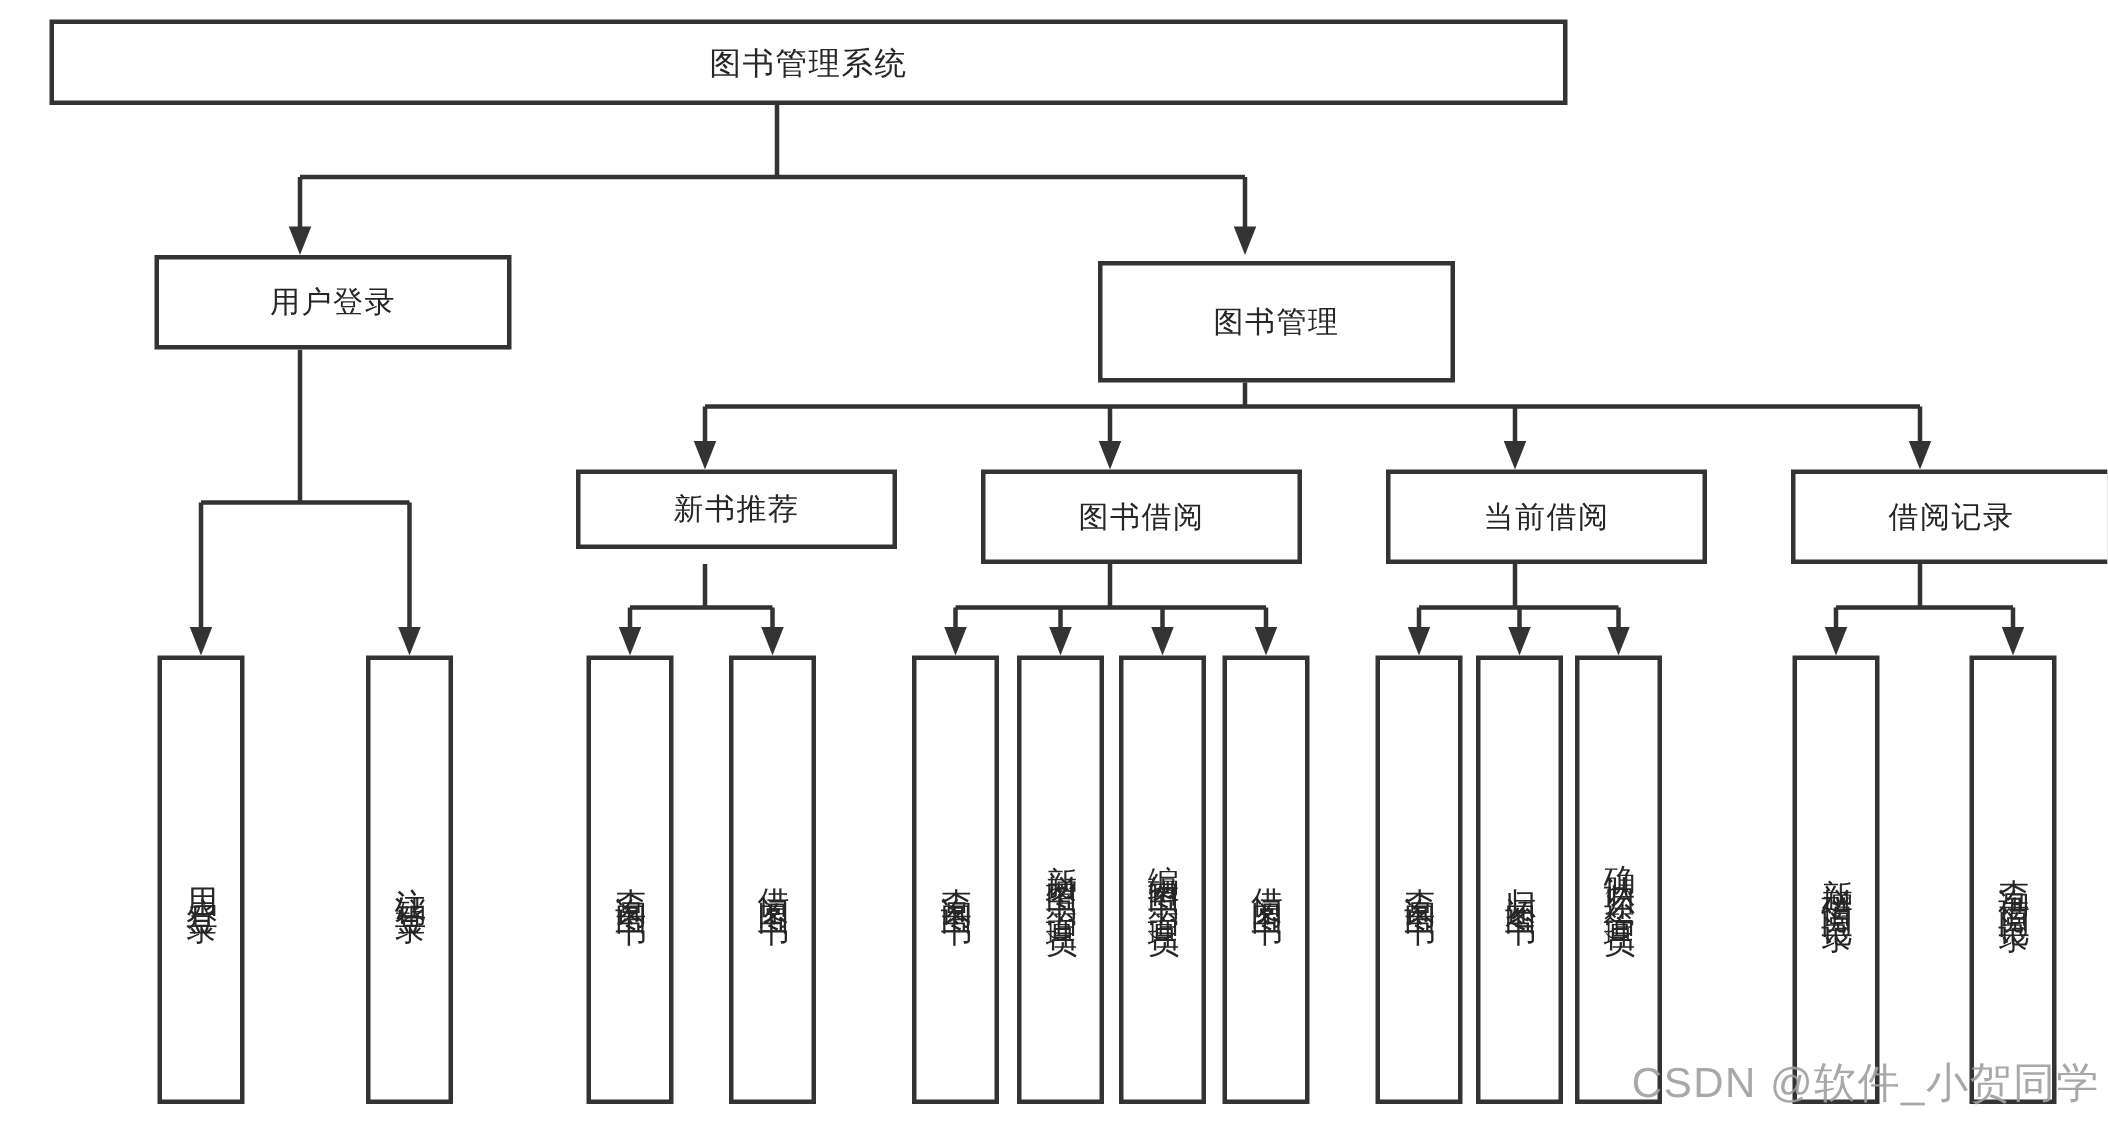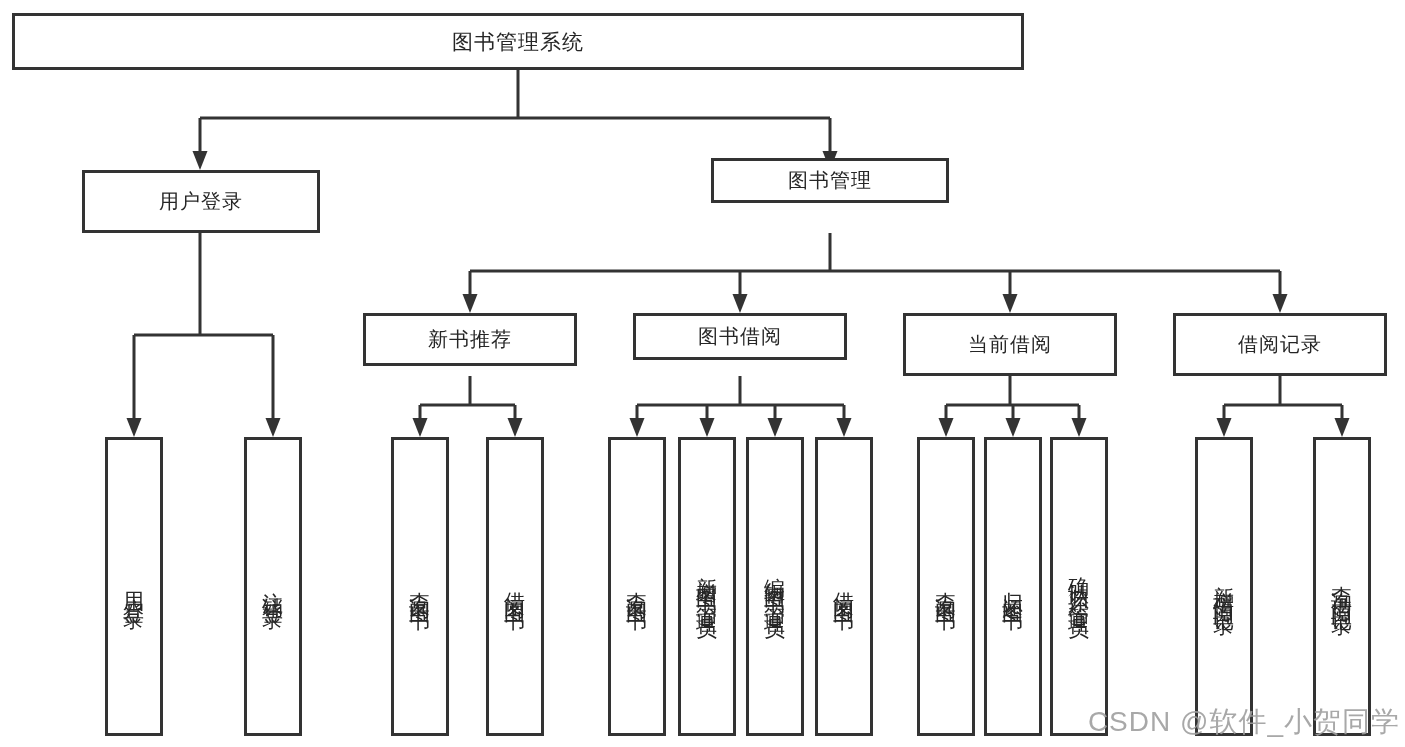--- a/index.html
+++ b/index.html
@@ -23,21 +23,21 @@
     position: absolute;
     box-sizing: border-box;
     background: #ffffff;
     border: 3px solid #333333;
     display: flex;
     align-items: center;
     justify-content: center;
     color: #262626;
     text-align: center;
   }
-  .node.h { font-size: 20px; letter-spacing: 1px; }
+  .node.h { font-size: 20px; letter-spacing: 1px; margin-left: 21px; }
   .node.root { font-size: 21px; }
   .node.v {
     writing-mode: vertical-rl;
     text-orientation: mixed;
     font-size: 21px;
     letter-spacing: 6px;
     line-height: 1.2;
   }
   .watermark {
     position: absolute;
@@ -87,24 +87,24 @@
     <polygon points="1071.5,418 1086.5,418 1079,437"></polygon>
 
     <path d="M1280 376 V405 M1224 405 H1342 M1224 405 V420 M1342 405 V420"></path>
     <polygon points="1216.5,418 1231.5,418 1224,437"></polygon>
     <polygon points="1334.5,418 1349.5,418 1342,437"></polygon>
   </svg>
 
   <div class="node h root" style="left:12px; top:13px; width:1012px; height:57px;">图书管理系统</div>
 
   <div class="node h" style="left:82px; top:170px; width:238px; height:63px;">用户登录</div>
-  <div class="node h" style="left:711px; top:158px; width:238px; height:45px;">图书管理</div>
+  <div class="node h" style="left:711px; top:174px; width:238px; height:81px;">图书管理</div>
 
   <div class="node h" style="left:363px; top:313px; width:214px; height:53px;">新书推荐</div>
-  <div class="node h" style="left:633px; top:313px; width:214px; height:47px;">图书借阅</div>
+  <div class="node h" style="left:633px; top:313px; width:214px; height:63px;">图书借阅</div>
   <div class="node h" style="left:903px; top:313px; width:214px; height:63px;">当前借阅</div>
   <div class="node h" style="left:1173px; top:313px; width:214px; height:63px;">借阅记录</div>
 
   <div class="node v" style="left:105px; top:437px; width:58px; height:299px;">用户登录</div>
   <div class="node v" style="left:244px; top:437px; width:58px; height:299px;">注销登录</div>
 
   <div class="node v" style="left:391px; top:437px; width:58px; height:299px;">查询图书</div>
   <div class="node v" style="left:486px; top:437px; width:58px; height:299px;">借阅图书</div>
 
   <div class="node v" style="left:608px; top:437px; width:58px; height:299px;">查询图书</div>

